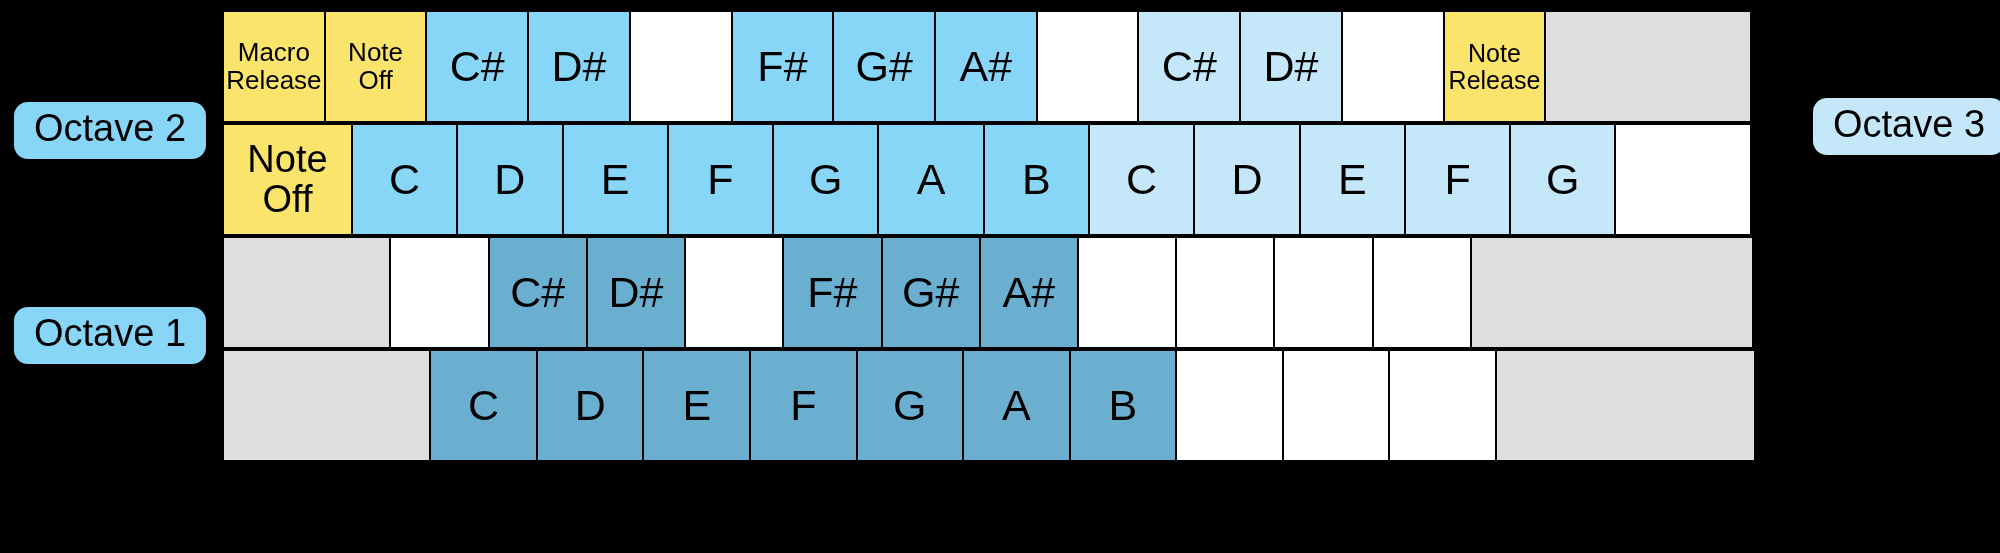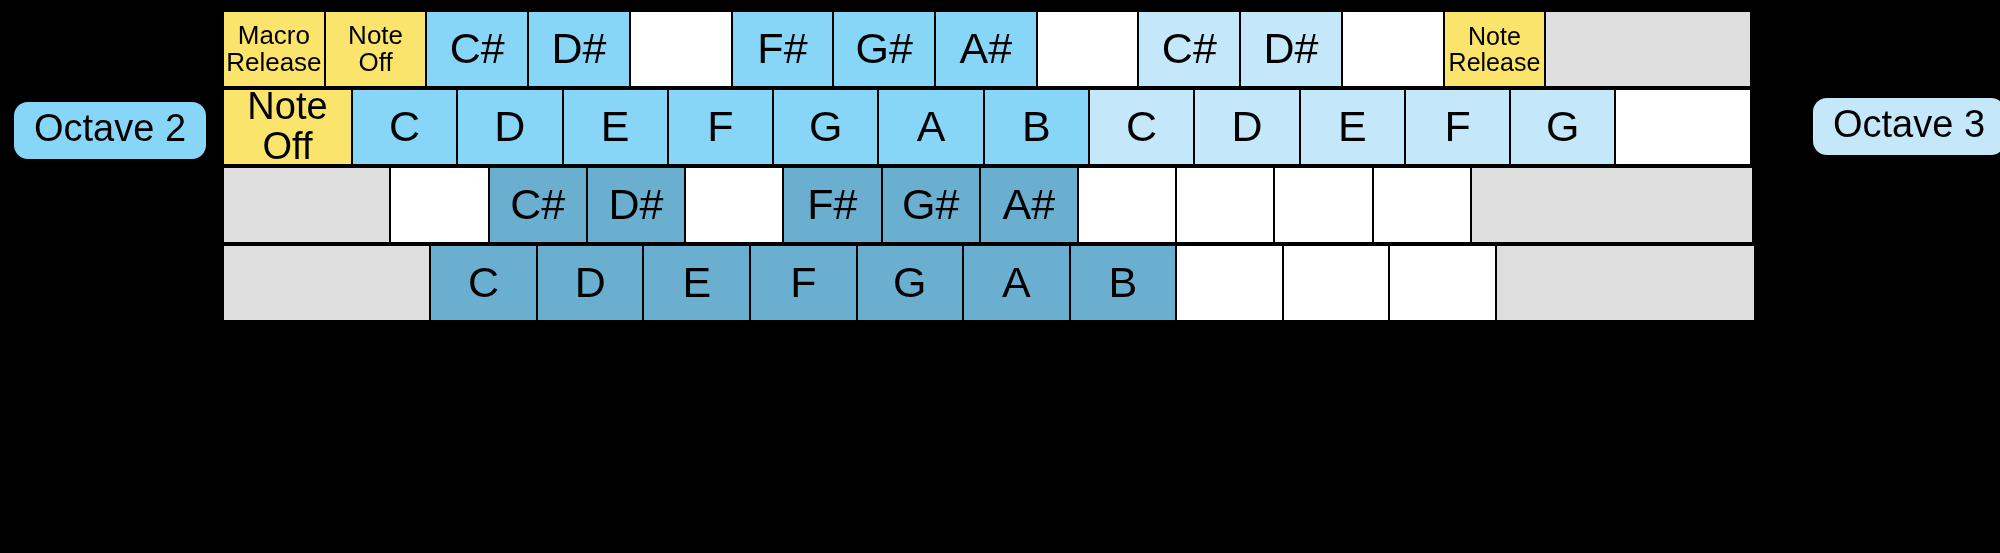--- a/index.html
+++ b/index.html
@@ -17,21 +17,21 @@
 
   
   #keyboard {
     position: absolute;
     left: 222px; top: 12px;
     width: 1556px; height: 529px;
   }
   .kb-row {
     position: relative;
     width: 100%;
-    height: 78px;
+    height: 113px;
     display: flex;
   }
   .key {
     position: relative;
     height: 100%;
     border: 2px solid #000000;
     margin-left: -2px;
     margin-top: -2px;
     display: flex;
     align-items: center;
@@ -73,20 +73,21 @@
   #badge-octave2 { left: 14px;   top: 102px; }
   #badge-octave1 { left: 14px;   top: 307px; }
   #badge-octave3 { left: 1813px; top: 98px; background:#c4e8fa; }
 </style>
 </head>
 <body>
 
 <div id="root">
 
   <div class="octave-badge" id="badge-octave2">Octave 2</div>
+  <div class="octave-badge" id="badge-octave1">Octave 1</div>
   <div class="octave-badge" id="badge-octave3">Octave 3</div>
 
   <div id="keyboard">
       <div class="kb-row">
         <div class="key f-yellow lbl-small" style="flex: 0 0 6.66667%;">Macro<br>Release</div>
         <div class="key f-yellow lbl-small" style="flex: 0 0 6.66667%;">Note<br>Off</div>
         <div class="key f-blue lbl-big" style="flex: 0 0 6.66667%;">C#</div>
         <div class="key f-blue lbl-big" style="flex: 0 0 6.66667%;">D#</div>
         <div class="key f-white lbl-big" style="flex: 0 0 6.66667%;"></div>
         <div class="key f-blue lbl-big" style="flex: 0 0 6.66667%;">F#</div>

